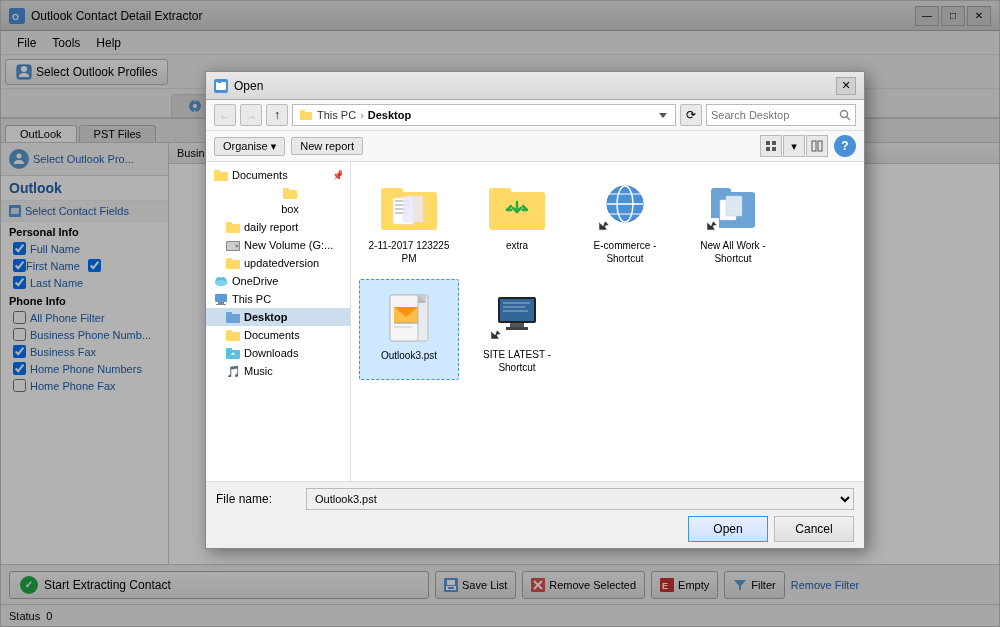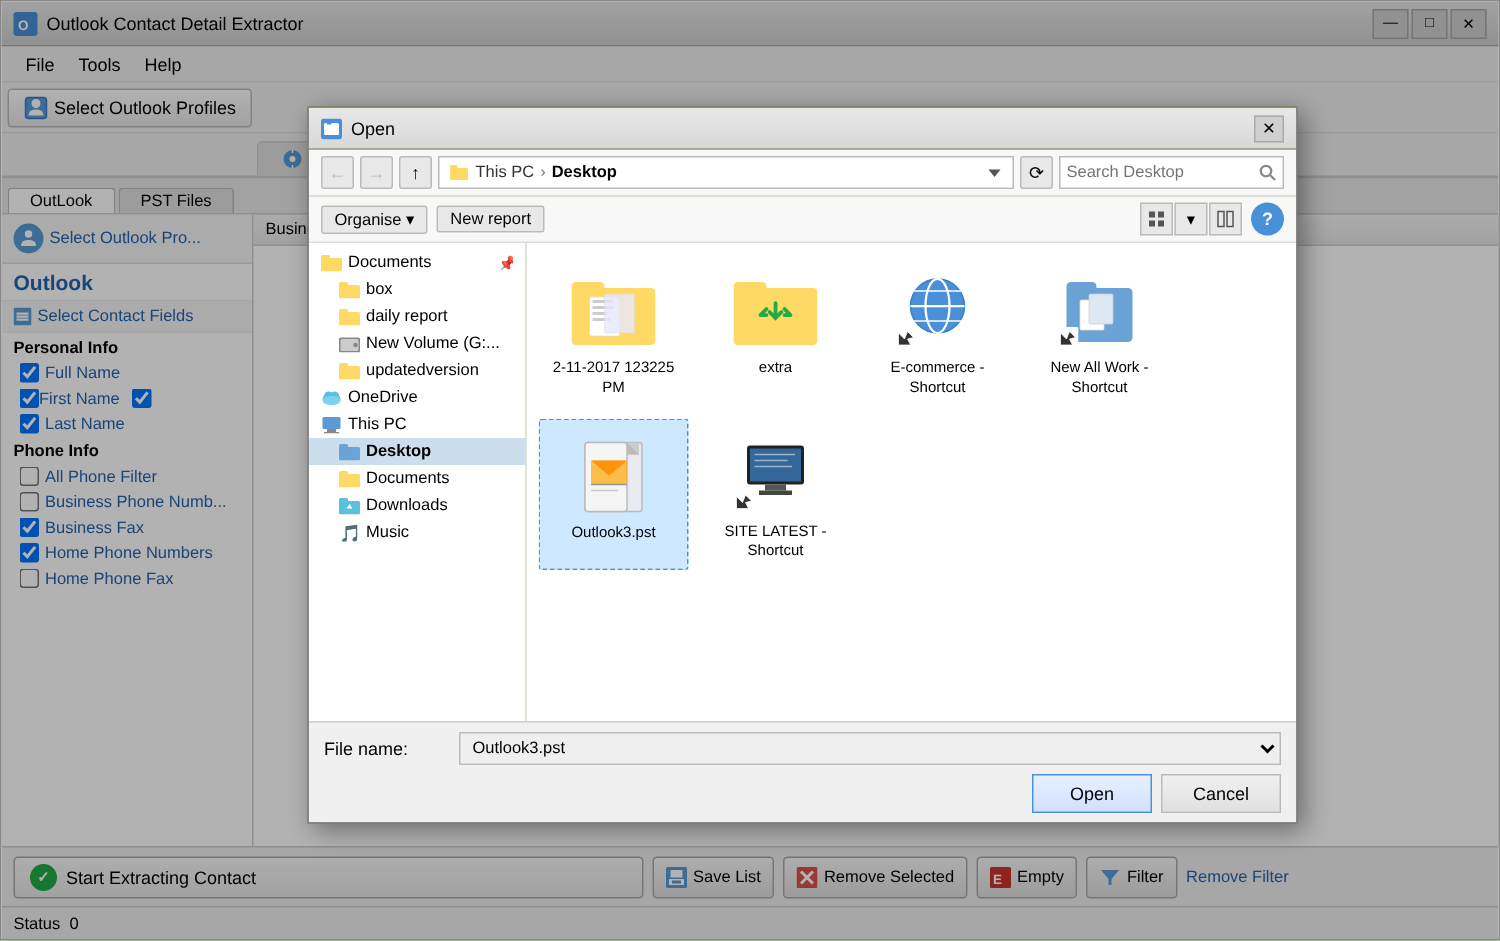--- a/index.html
+++ b/index.html
@@ -745,21 +745,21 @@
           <div class="tree-item">
             <svg width="14" height="12" viewBox="0 0 14 12">
               <rect x="0" y="3" width="14" height="9" fill="#ffd966" rx="1"></rect>
               <rect x="0" y="1" width="6" height="3" fill="#ffd966" rx="1"></rect>
             </svg>
             <span style="font-size:11px;">Documents</span>
             <svg width="10" height="10" viewBox="0 0 10 10" style="margin-left:auto;">
               <text x="0" y="9" font-size="10" fill="#888">📌</text>
             </svg>
           </div>
-          <div class="tree-item" style="padding-left:20px;">
+          <div class="tree-item" style="padding-left:32px;flex-direction:column;">
             <svg width="14" height="12" viewBox="0 0 14 12">
               <rect x="0" y="3" width="14" height="9" fill="#ffd966" rx="1"></rect>
               <rect x="0" y="1" width="6" height="3" fill="#ffd966" rx="1"></rect>
             </svg>
             <span style="font-size:11px;">box</span>
           </div>
           <div class="tree-item" style="padding-left:20px;">
             <svg width="14" height="12" viewBox="0 0 14 12">
               <rect x="0" y="3" width="14" height="9" fill="#ffd966" rx="1"></rect>
               <rect x="0" y="1" width="6" height="3" fill="#ffd966" rx="1"></rect>

